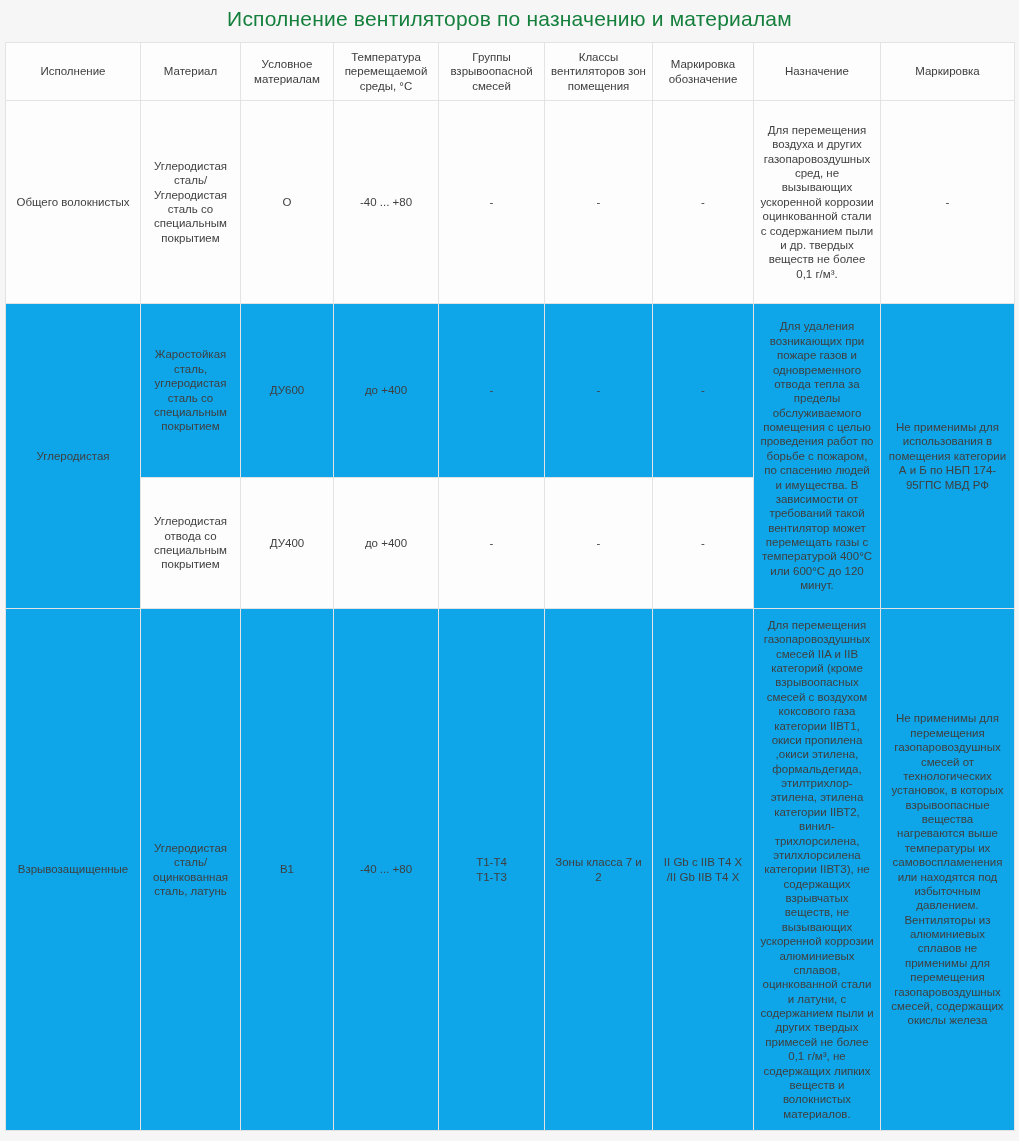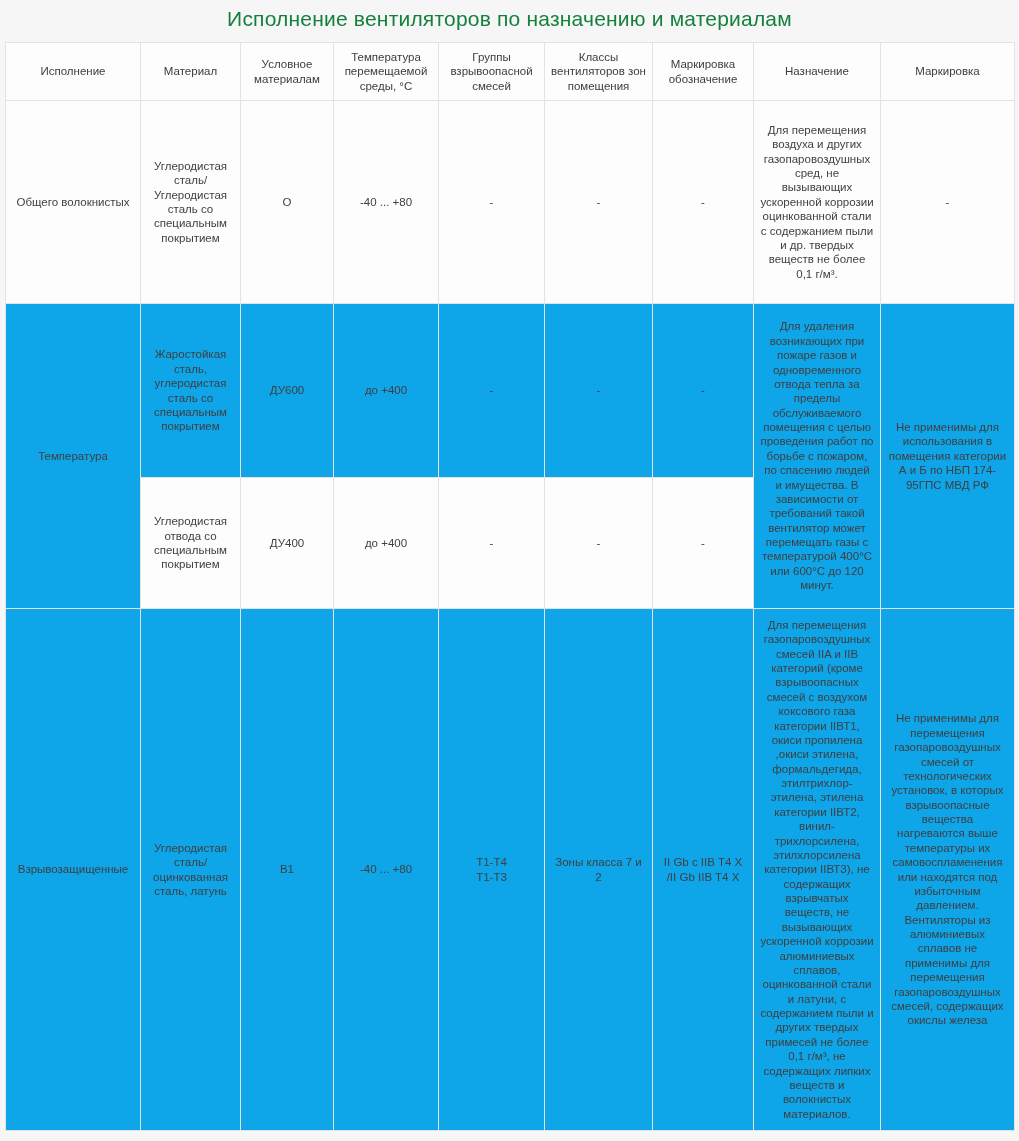--- a/index.html
+++ b/index.html
@@ -87,21 +87,21 @@
         <td class="bg-w">О</td>
         <td class="bg-w">-40 ... +80</td>
         <td class="bg-w">-</td>
         <td class="bg-w">-</td>
         <td class="bg-w">-</td>
         <td class="bg-w">Для перемещения воздуха и других газопаровоздушных сред, не вызывающих ускоренной коррозии оцинкованной стали с содержанием пыли и др. твердых веществ не более 0,1 г/м³.</td>
         <td class="bg-w">-</td>
       </tr>
 
       <tr class="r2">
-        <td class="bg-g" rowspan="2">Температура</td>
+        <td class="bg-g" rowspan="2">Углеродистая</td>
         <td class="bg-g">Жаростойкая сталь, углеродистая сталь  со специальным покрытием</td>
         <td class="bg-g">ДУ600</td>
         <td class="bg-g">до +400</td>
         <td class="bg-g">-</td>
         <td class="bg-g">-</td>
         <td class="bg-g">-</td>
         <td class="bg-g" rowspan="2">Для удаления возникающих при пожаре газов и одновременного отвода тепла за пределы обслуживаемого помещения с целью проведения работ по борьбе с пожаром, по спасению людей и имущества. В зависимости от требований такой вентилятор может перемещать газы с температурой 400°С или 600°С до 120 минут.</td>
         <td class="bg-g" rowspan="2">Не применимы для использования в помещения категории А и Б по НБП 174-95ГПС МВД РФ</td>
       </tr>
 

